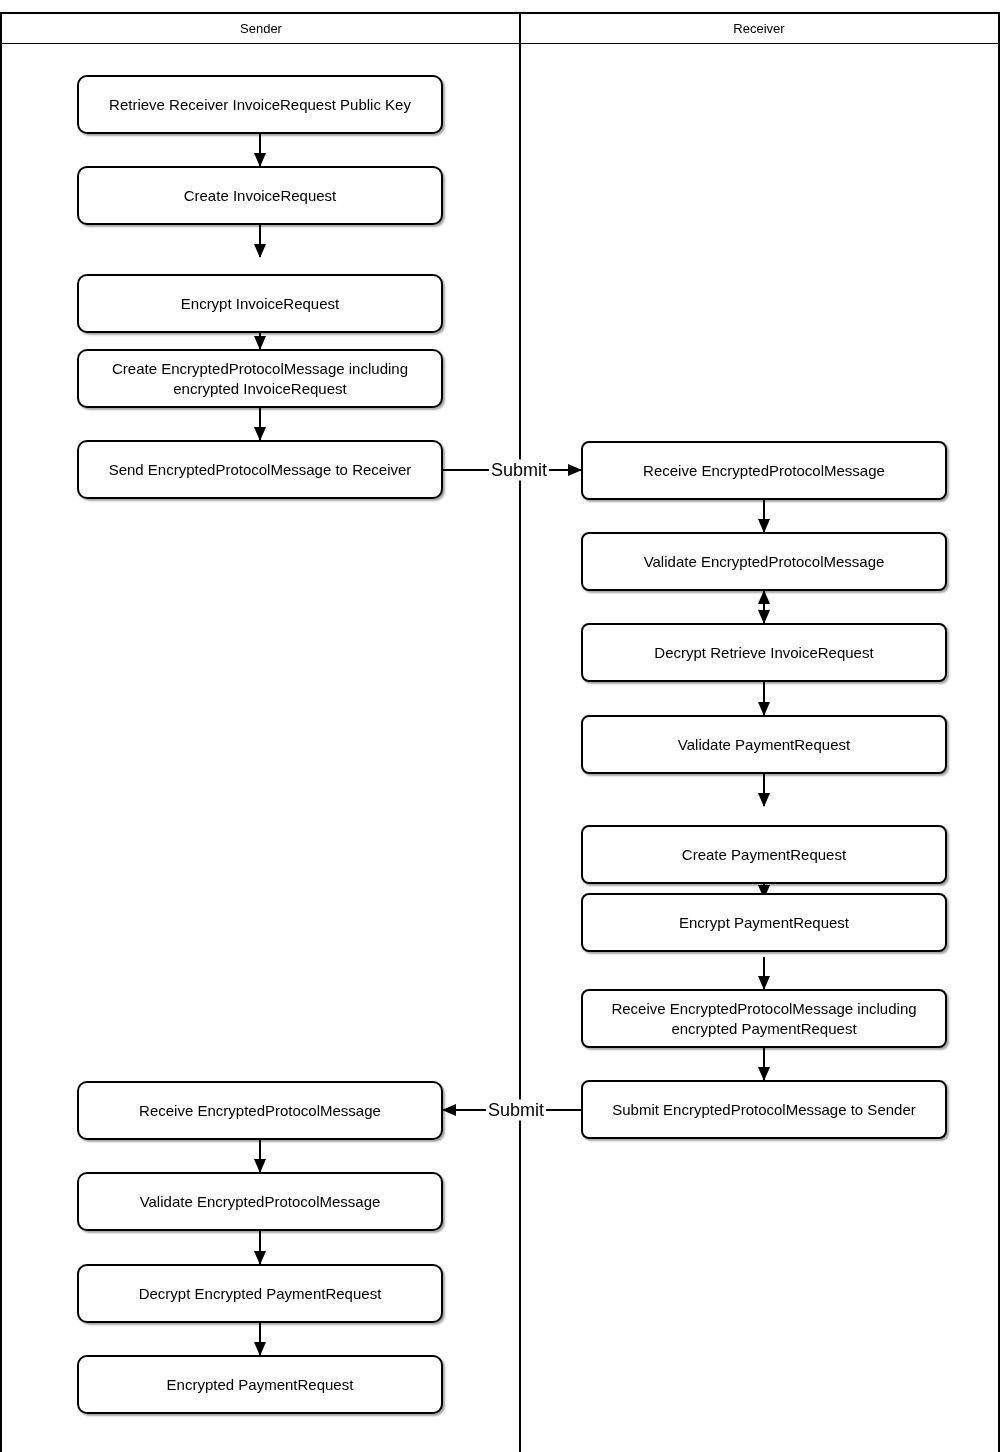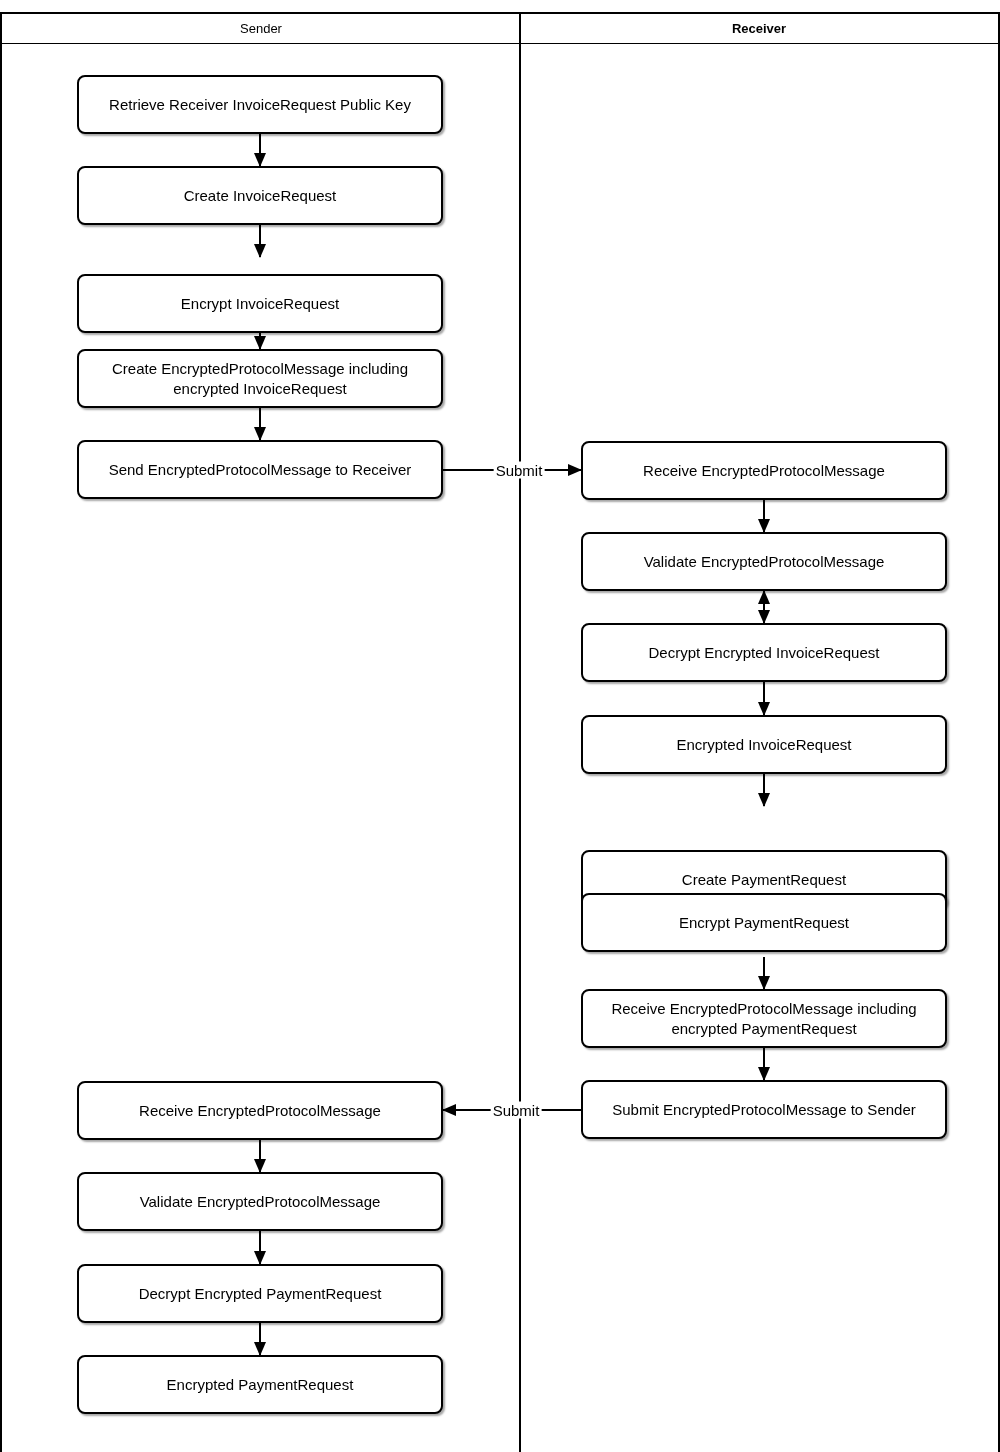--- a/index.html
+++ b/index.html
@@ -28,21 +28,21 @@
     z-index: 2;
   }
   .header-cell {
     display: flex;
     align-items: center;
     justify-content: center;
     font-size: 13px;
     color: #000000;
   }
   .header-cell.sender   { width: 518px; }
-  .header-cell.receiver { flex: 1; font-weight: bold; }
+  .header-cell.receiver { flex: 1; }
   
   .lane-divider {
     position: absolute;
     left: 517px;
     top: 0;
     width: 2px;
     height: 100%;
     background: #000000;
     z-index: 1;
   }
@@ -59,37 +59,37 @@
     display: flex;
     align-items: center;
     justify-content: center;
     text-align: center;
     font-size: 15px;
     line-height: 1.3;
     color: #000000;
     padding: 4px 14px;
     z-index: 3;
   }
-  .lane-sender  .flow-box { left: 75px; }
+  .lane-sender  .flow-box { left: 75px; border-radius: 10px; }
   .lane-receiver .flow-box { left: 579px; }
   
   #arrows {
     position: absolute;
     top: 0; left: 0;
     width: 1000px;
     height: 1452px;
     z-index: 2;
     pointer-events: none;
   }
   
   .submit-label {
     position: absolute;
     transform: translate(-50%, -50%);
     background: #ffffff;
-    font-size: 15px;
+    font-size: 18px;
     color: #000000;
     padding: 0 2px;
     z-index: 4;
     white-space: nowrap;
   }
 </style>
 </head>
 <body>
 
 <div id="canvas">
@@ -160,26 +160,26 @@
   </div>
 
   <div class="lane-receiver">
     <div class="flow-box" style="top:427px">
         <span>Receive EncryptedProtocolMessage</span>
       </div>
     <div class="flow-box" style="top:518px">
         <span>Validate EncryptedProtocolMessage</span>
       </div>
     <div class="flow-box" style="top:609px">
-        <span>Decrypt Encrypted InvoiceRequest</span>
+        <span>Decrypt Retrieve InvoiceRequest</span>
       </div>
     <div class="flow-box" style="top:701px">
-        <span>Encrypted InvoiceRequest</span>
+        <span>Validate PaymentRequest</span>
       </div>
-    <div class="flow-box" style="top:836px">
+    <div class="flow-box" style="top:811px">
         <span>Create PaymentRequest</span>
       </div>
     <div class="flow-box" style="top:879px">
         <span>Encrypt PaymentRequest</span>
       </div>
     <div class="flow-box" style="top:975px">
         <span>Receive EncryptedProtocolMessage including encrypted PaymentRequest</span>
       </div>
     <div class="flow-box" style="top:1066px">
         <span>Submit EncryptedProtocolMessage to Sender</span>

